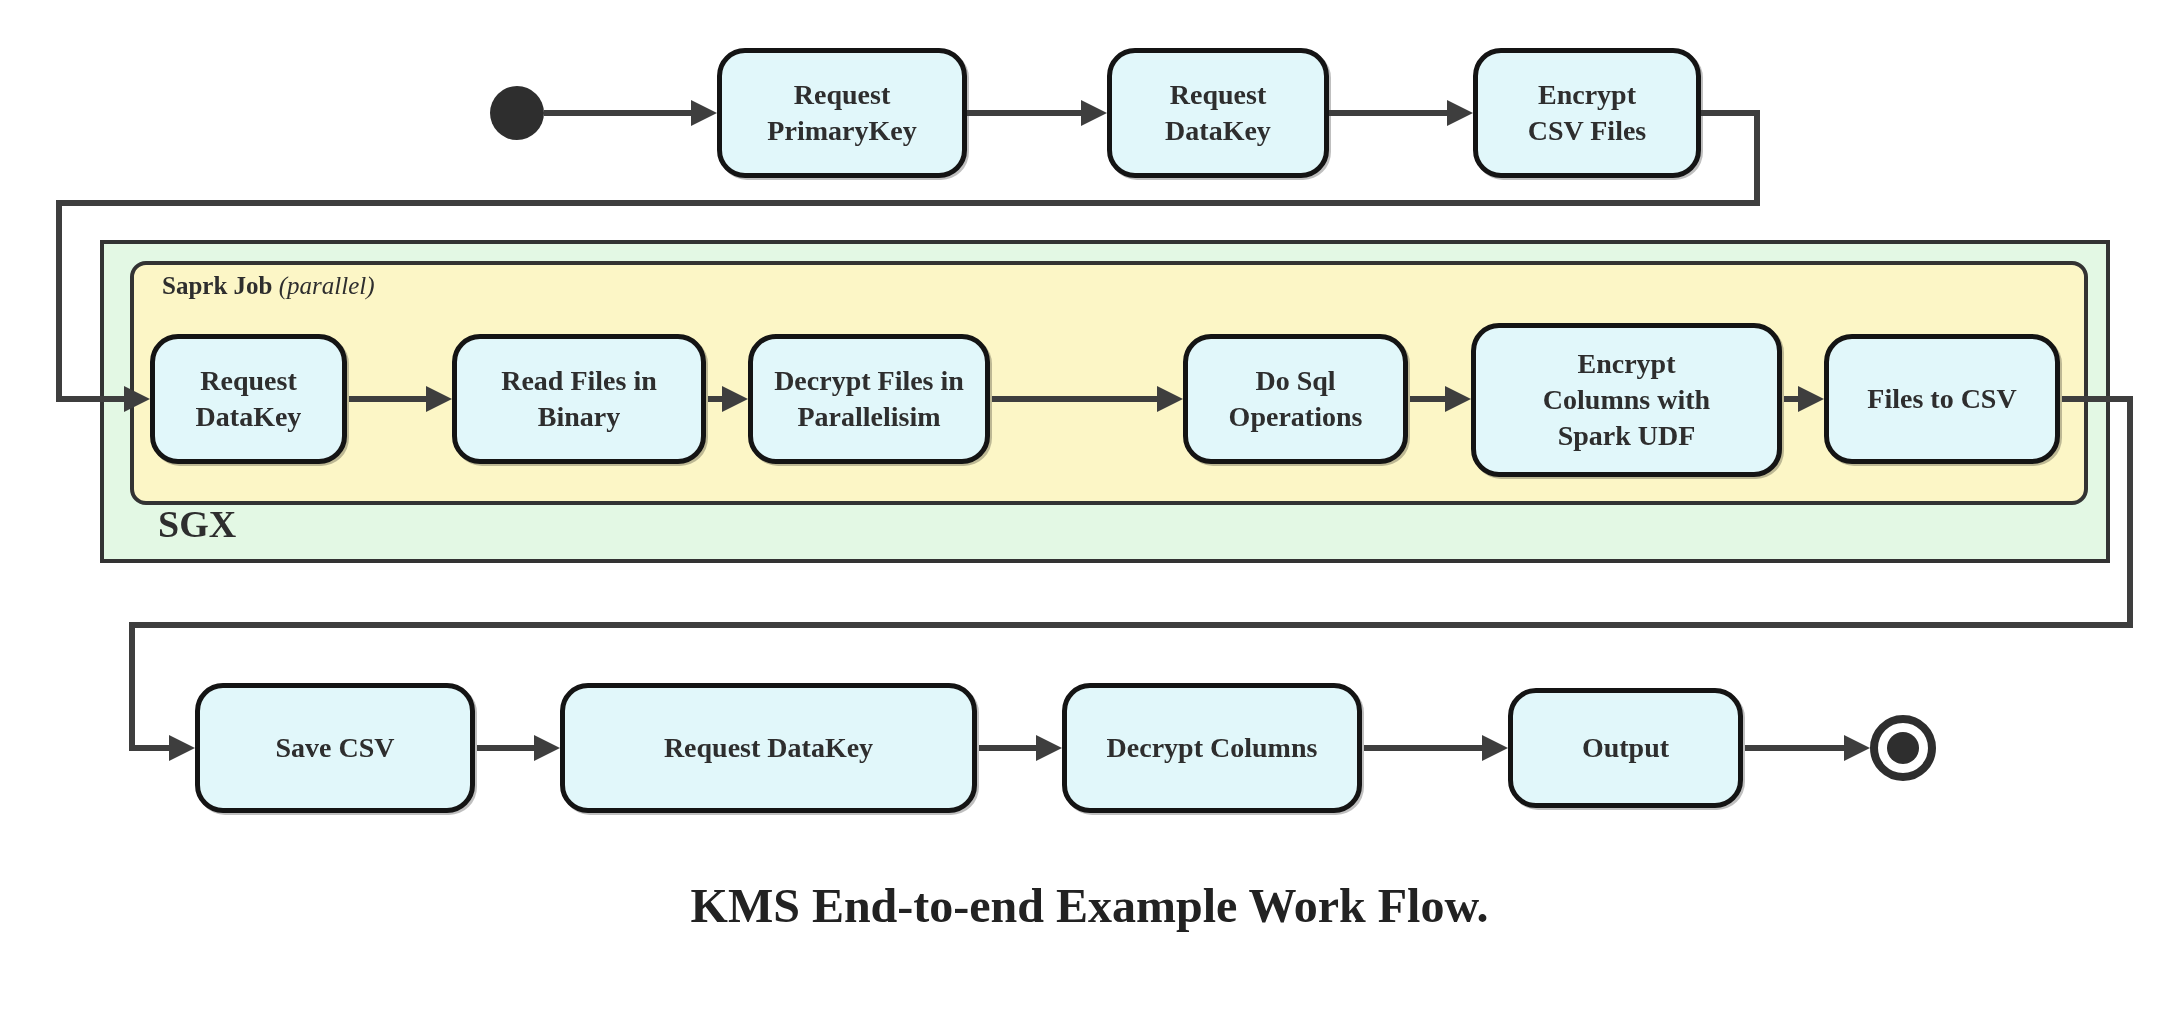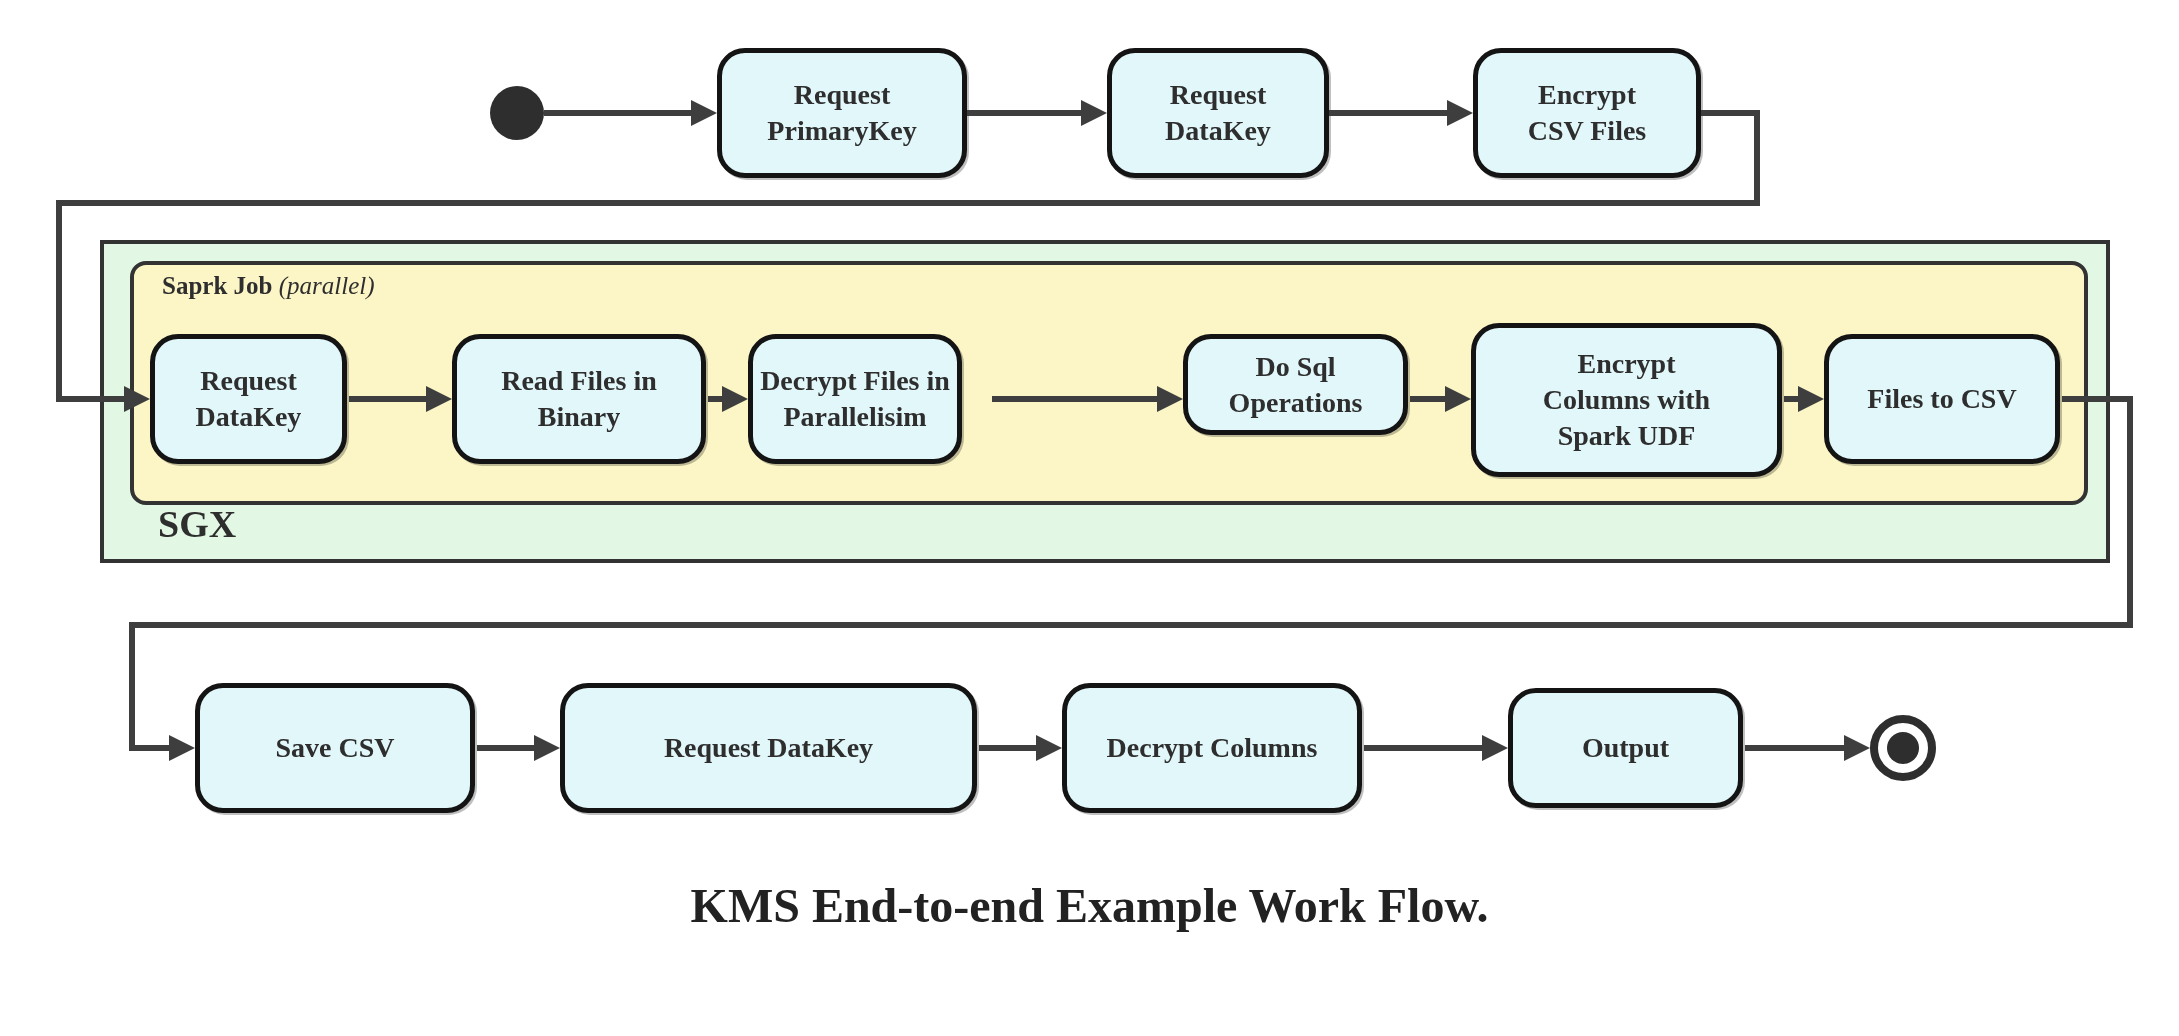--- a/index.html
+++ b/index.html
@@ -113,23 +113,23 @@
 PrimaryKey</div>
   <div class="activity" style="left:1107px;top:48px;width:222px;height:130px;">Request
 DataKey</div>
   <div class="activity" style="left:1473px;top:48px;width:228px;height:130px;">Encrypt
 CSV Files</div>
 
   <div class="activity" style="left:150px;top:334px;width:197px;height:130px;">Request
 DataKey</div>
   <div class="activity" style="left:452px;top:334px;width:254px;height:130px;">Read Files in
 Binary</div>
-  <div class="activity" style="left:748px;top:334px;width:214px;height:130px;">Decrypt Files in
+  <div class="activity" style="left:748px;top:334px;width:242px;height:130px;">Decrypt Files in
 Parallelisim</div>
-  <div class="activity" style="left:1183px;top:334px;width:225px;height:101px;">Do Sql
+  <div class="activity" style="left:1183px;top:334px;width:225px;height:130px;">Do Sql
 Operations</div>
   <div class="activity" style="left:1471px;top:323px;width:311px;height:154px;">Encrypt
 Columns with
 Spark UDF</div>
   <div class="activity" style="left:1824px;top:334px;width:236px;height:130px;">Files to CSV</div>
 
   <div class="activity" style="left:195px;top:683px;width:280px;height:130px;">Save CSV</div>
   <div class="activity" style="left:560px;top:683px;width:417px;height:130px;">Request DataKey</div>
   <div class="activity" style="left:1508px;top:688px;width:235px;height:120px;">Output</div>
   <div class="activity" style="left:1062px;top:683px;width:300px;height:130px;">Decrypt Columns</div>

